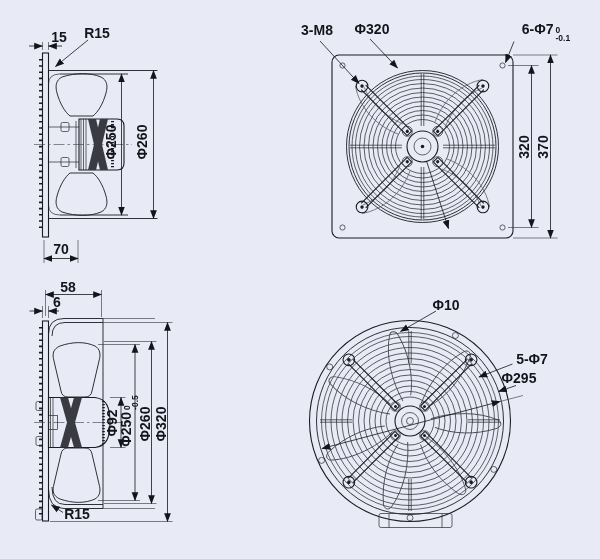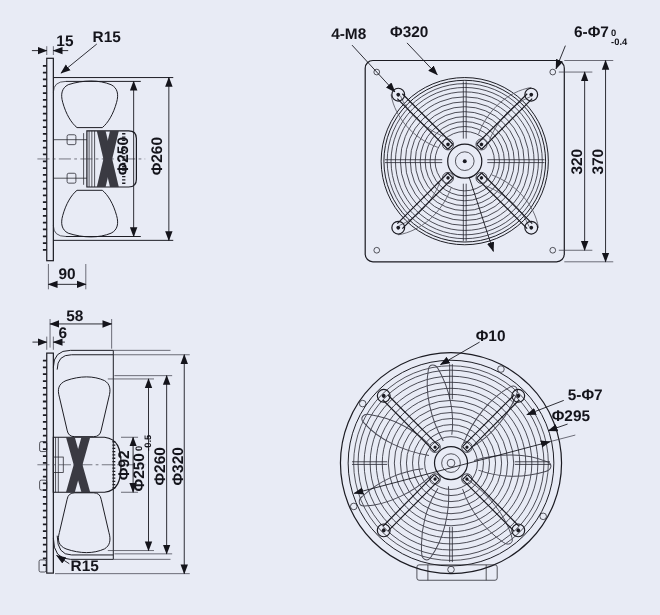--- a/index.html
+++ b/index.html
@@ -301,28 +301,28 @@
     <line class="dim" x1="436" y1="311" x2="400.5" y2="331.5" marker-end="url(#ar)"></line>
     <line class="dim" x1="512.5" y1="364" x2="479" y2="377" marker-end="url(#ar)"></line>
     <line class="dim" x1="516" y1="385.5" x2="498.5" y2="391.5" marker-end="url(#ar)"></line>
   </g>
 </svg>
 
   <div class="lbl" style="left:59px;top:37px">15</div>
   <div class="lbl" style="left:97px;top:33px">R15</div>
   <div class="lbl vlbl" style="left:111px;top:142px">Φ250</div>
   <div class="lbl vlbl" style="left:142px;top:142px">Φ260</div>
-  <div class="lbl" style="left:61px;top:249px">90</div>
-
-  <div class="lbl" style="left:317px;top:30px">4-M8</div>
+  <div class="lbl" style="left:61px;top:249px">70</div>
+
+  <div class="lbl" style="left:317px;top:30px">3-M8</div>
   <div class="lbl" style="left:372px;top:29px">Φ320</div>
   <div class="lbl" style="left:546px;top:31px">
     <span>6-Φ7</span><span class="tolstack">
         <span>0</span>
-        <span>-0.4</span>
+        <span>-0.1</span>
       </span>
   </div>
   <div class="lbl vlbl" style="left:524px;top:147px">320</div>
   <div class="lbl vlbl" style="left:543px;top:147px">370</div>
 
   <div class="lbl" style="left:68px;top:287px">58</div>
   <div class="lbl" style="left:57px;top:302px">6</div>
   <div class="lbl vlbl" style="left:112px;top:423px">Φ92</div>
   <div class="lbl vlbl" style="left:128px;top:421px">
     <span>Φ250</span><span class="tolstack">

